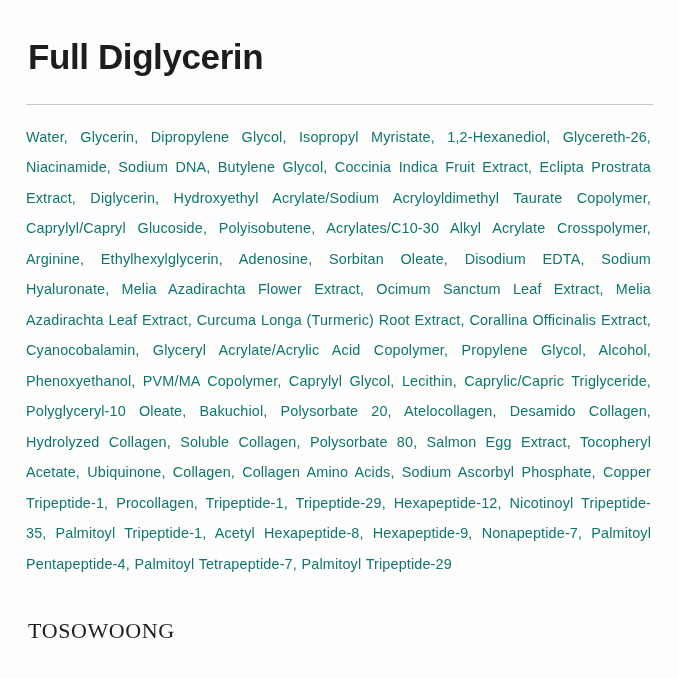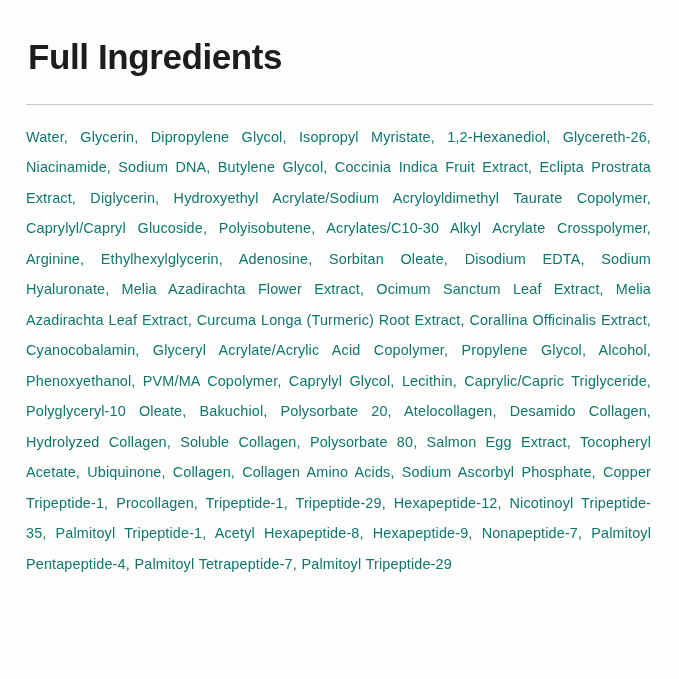--- a/index.html
+++ b/index.html
@@ -57,16 +57,17 @@
     letter-spacing: 0.6px;
     color: #1d1d1d;
     font-family: "Liberation Serif", serif;
     font-weight: normal;
   }
 </style>
 </head>
 <body>
 
 <div class="page">
-  <h1 class="title">Full Ingredients</h1>
+  <h1 class="title">Full Diglycerin</h1>
   <div class="rule"></div>
   <div class="ingredients">Water, Glycerin, Dipropylene Glycol, Isopropyl Myristate, 1,2-Hexanediol, Glycereth-26, Niacinamide, Sodium DNA, Butylene Glycol, Coccinia Indica Fruit Extract, Eclipta Prostrata Extract, Diglycerin, Hydroxyethyl Acrylate/Sodium Acryloyldimethyl Taurate Copolymer, Caprylyl/Capryl Glucoside, Polyisobutene, Acrylates/C10-30 Alkyl Acrylate Crosspolymer, Arginine, Ethylhexylglycerin, Adenosine, Sorbitan Oleate, Disodium EDTA, Sodium Hyaluronate, Melia Azadirachta Flower Extract, Ocimum Sanctum Leaf Extract, Melia Azadirachta Leaf Extract, Curcuma Longa (Turmeric) Root Extract, Corallina Officinalis Extract, Cyanocobalamin, Glyceryl Acrylate/Acrylic Acid Copolymer, Propylene Glycol, Alcohol, Phenoxyethanol, PVM/MA Copolymer, Caprylyl Glycol, Lecithin, Caprylic/Capric Triglyceride, Polyglyceryl-10 Oleate, Bakuchiol, Polysorbate 20, Atelocollagen, Desamido Collagen, Hydrolyzed Collagen, Soluble Collagen, Polysorbate 80, Salmon Egg Extract, Tocopheryl Acetate, Ubiquinone, Collagen, Collagen Amino Acids, Sodium Ascorbyl Phosphate, Copper Tripeptide-1, Procollagen, Tripeptide-1, Tripeptide-29, Hexapeptide-12, Nicotinoyl Tripeptide-35, Palmitoyl Tripeptide-1, Acetyl Hexapeptide-8, Hexapeptide-9, Nonapeptide-7, Palmitoyl Pentapeptide-4, Palmitoyl Tetrapeptide-7, Palmitoyl Tripeptide-29</div>
+  <div class="brand">TOSOWOONG</div>
 </div>
 
 </body></html>

